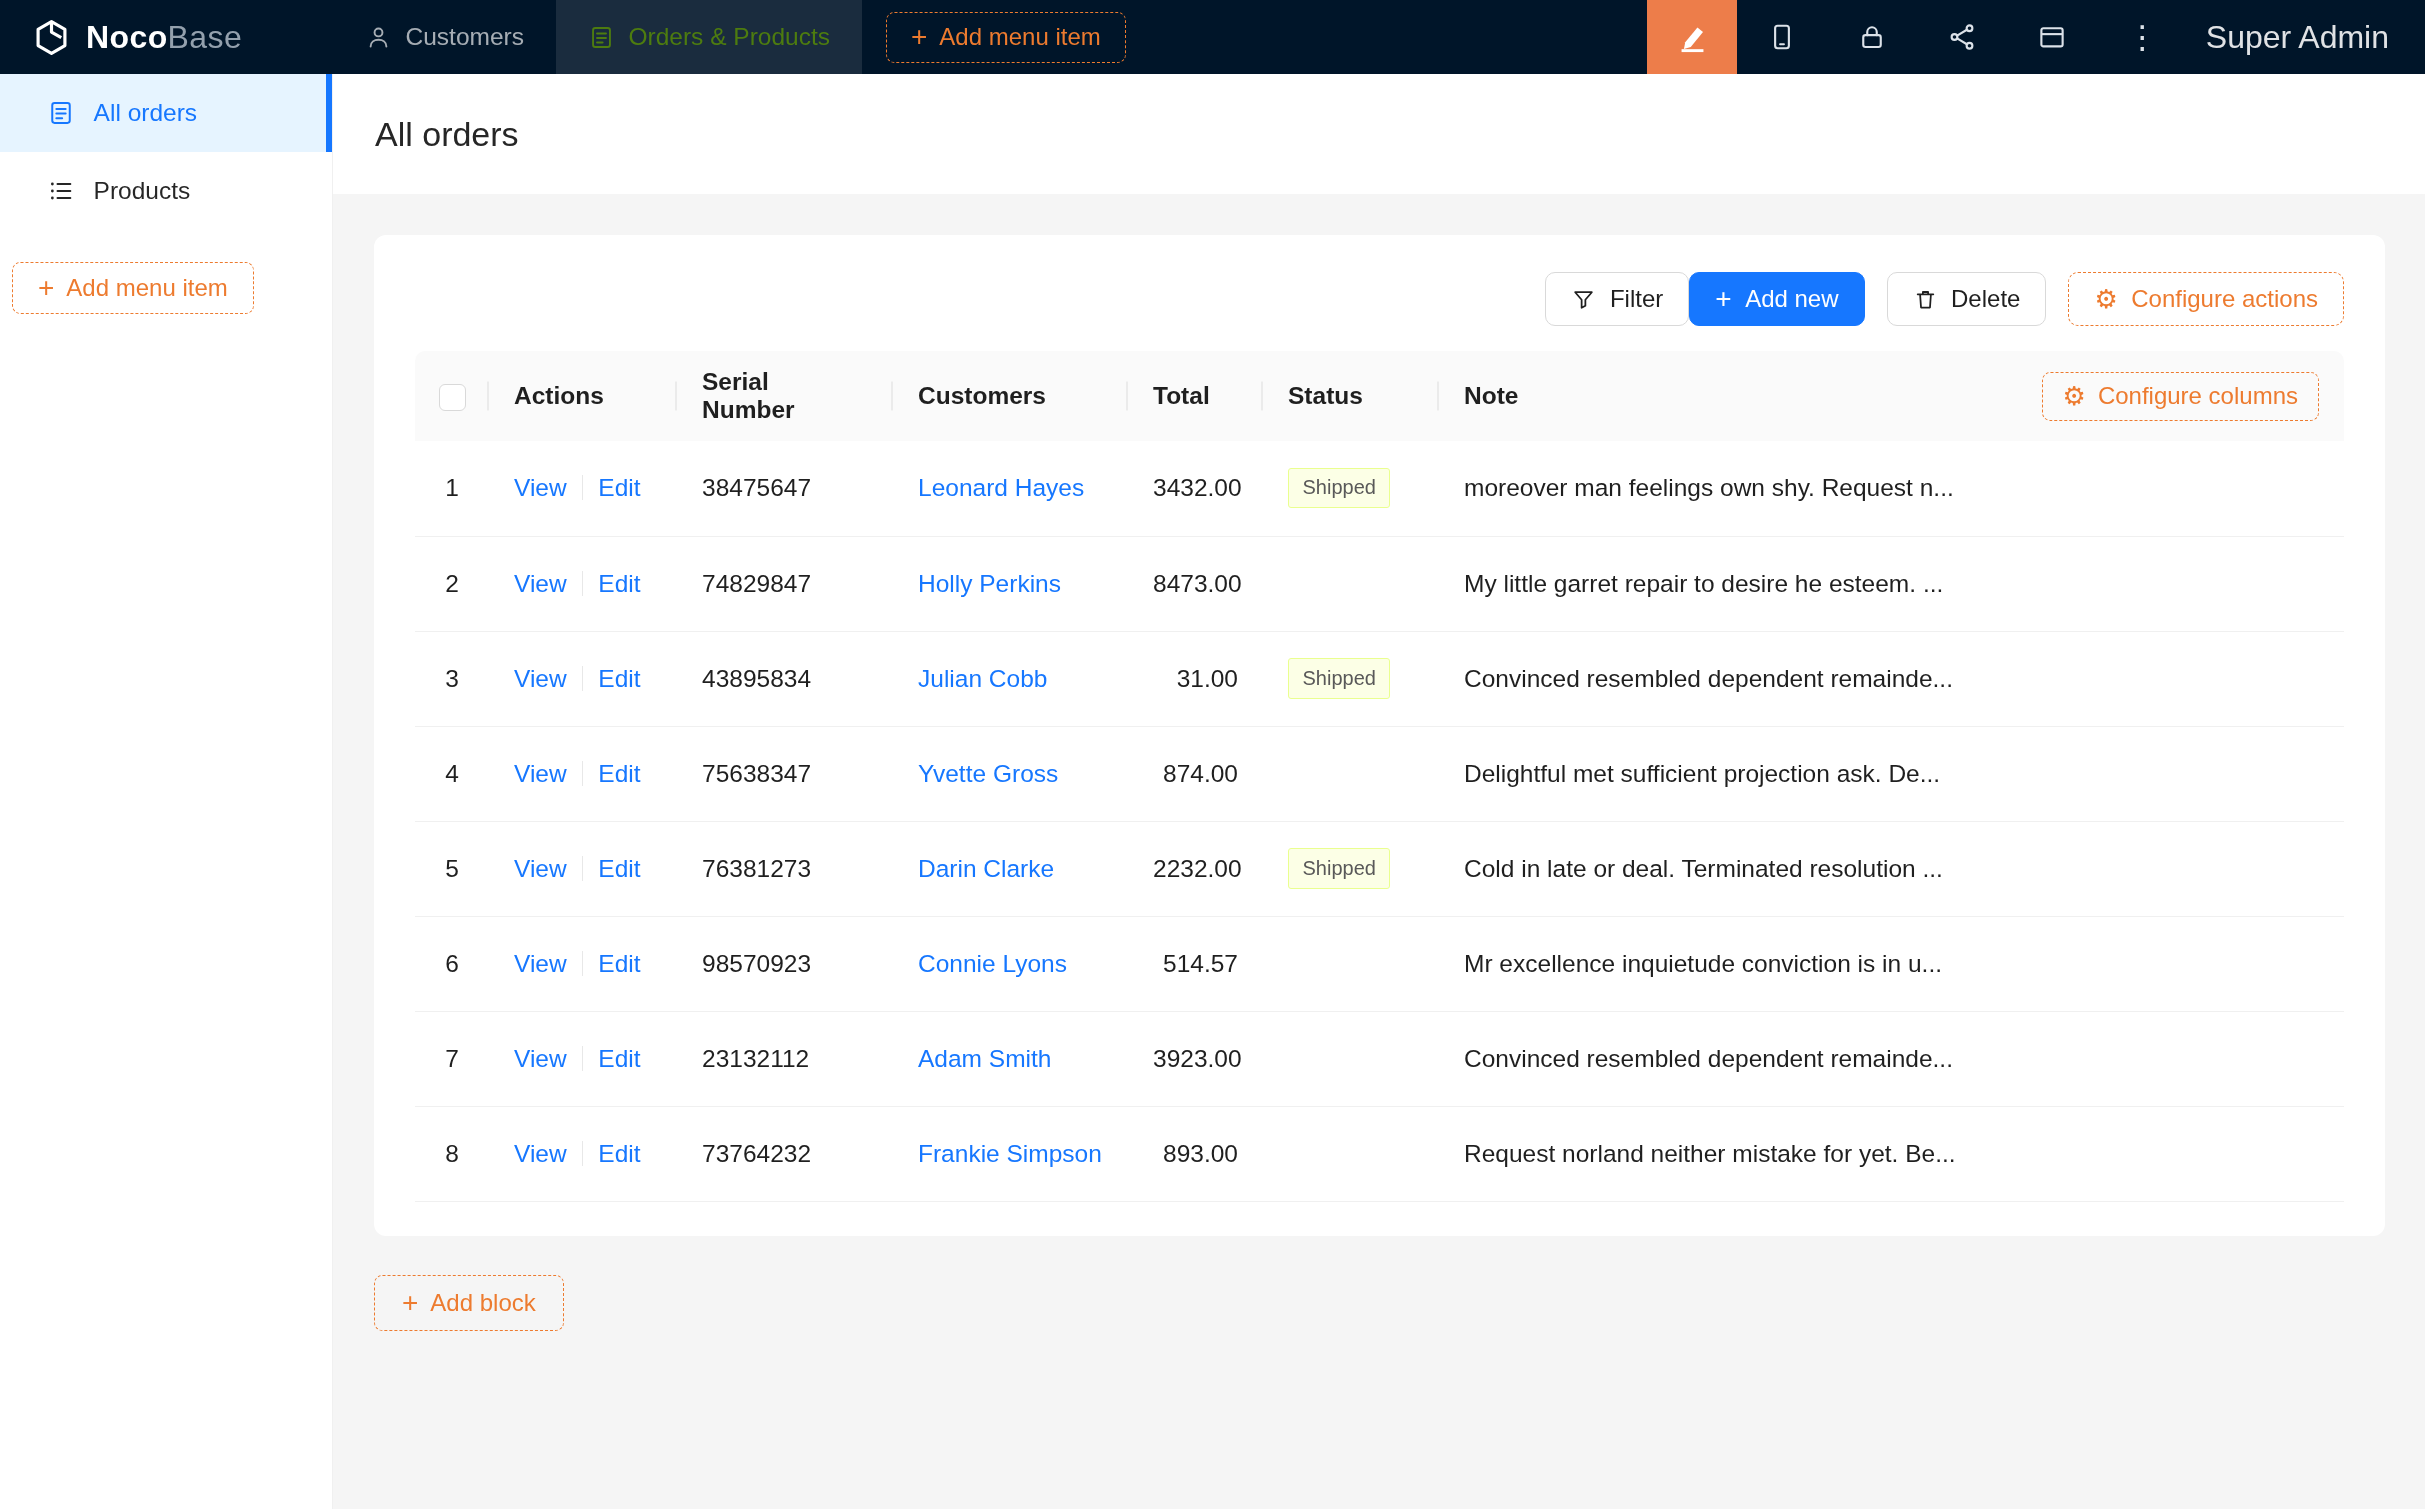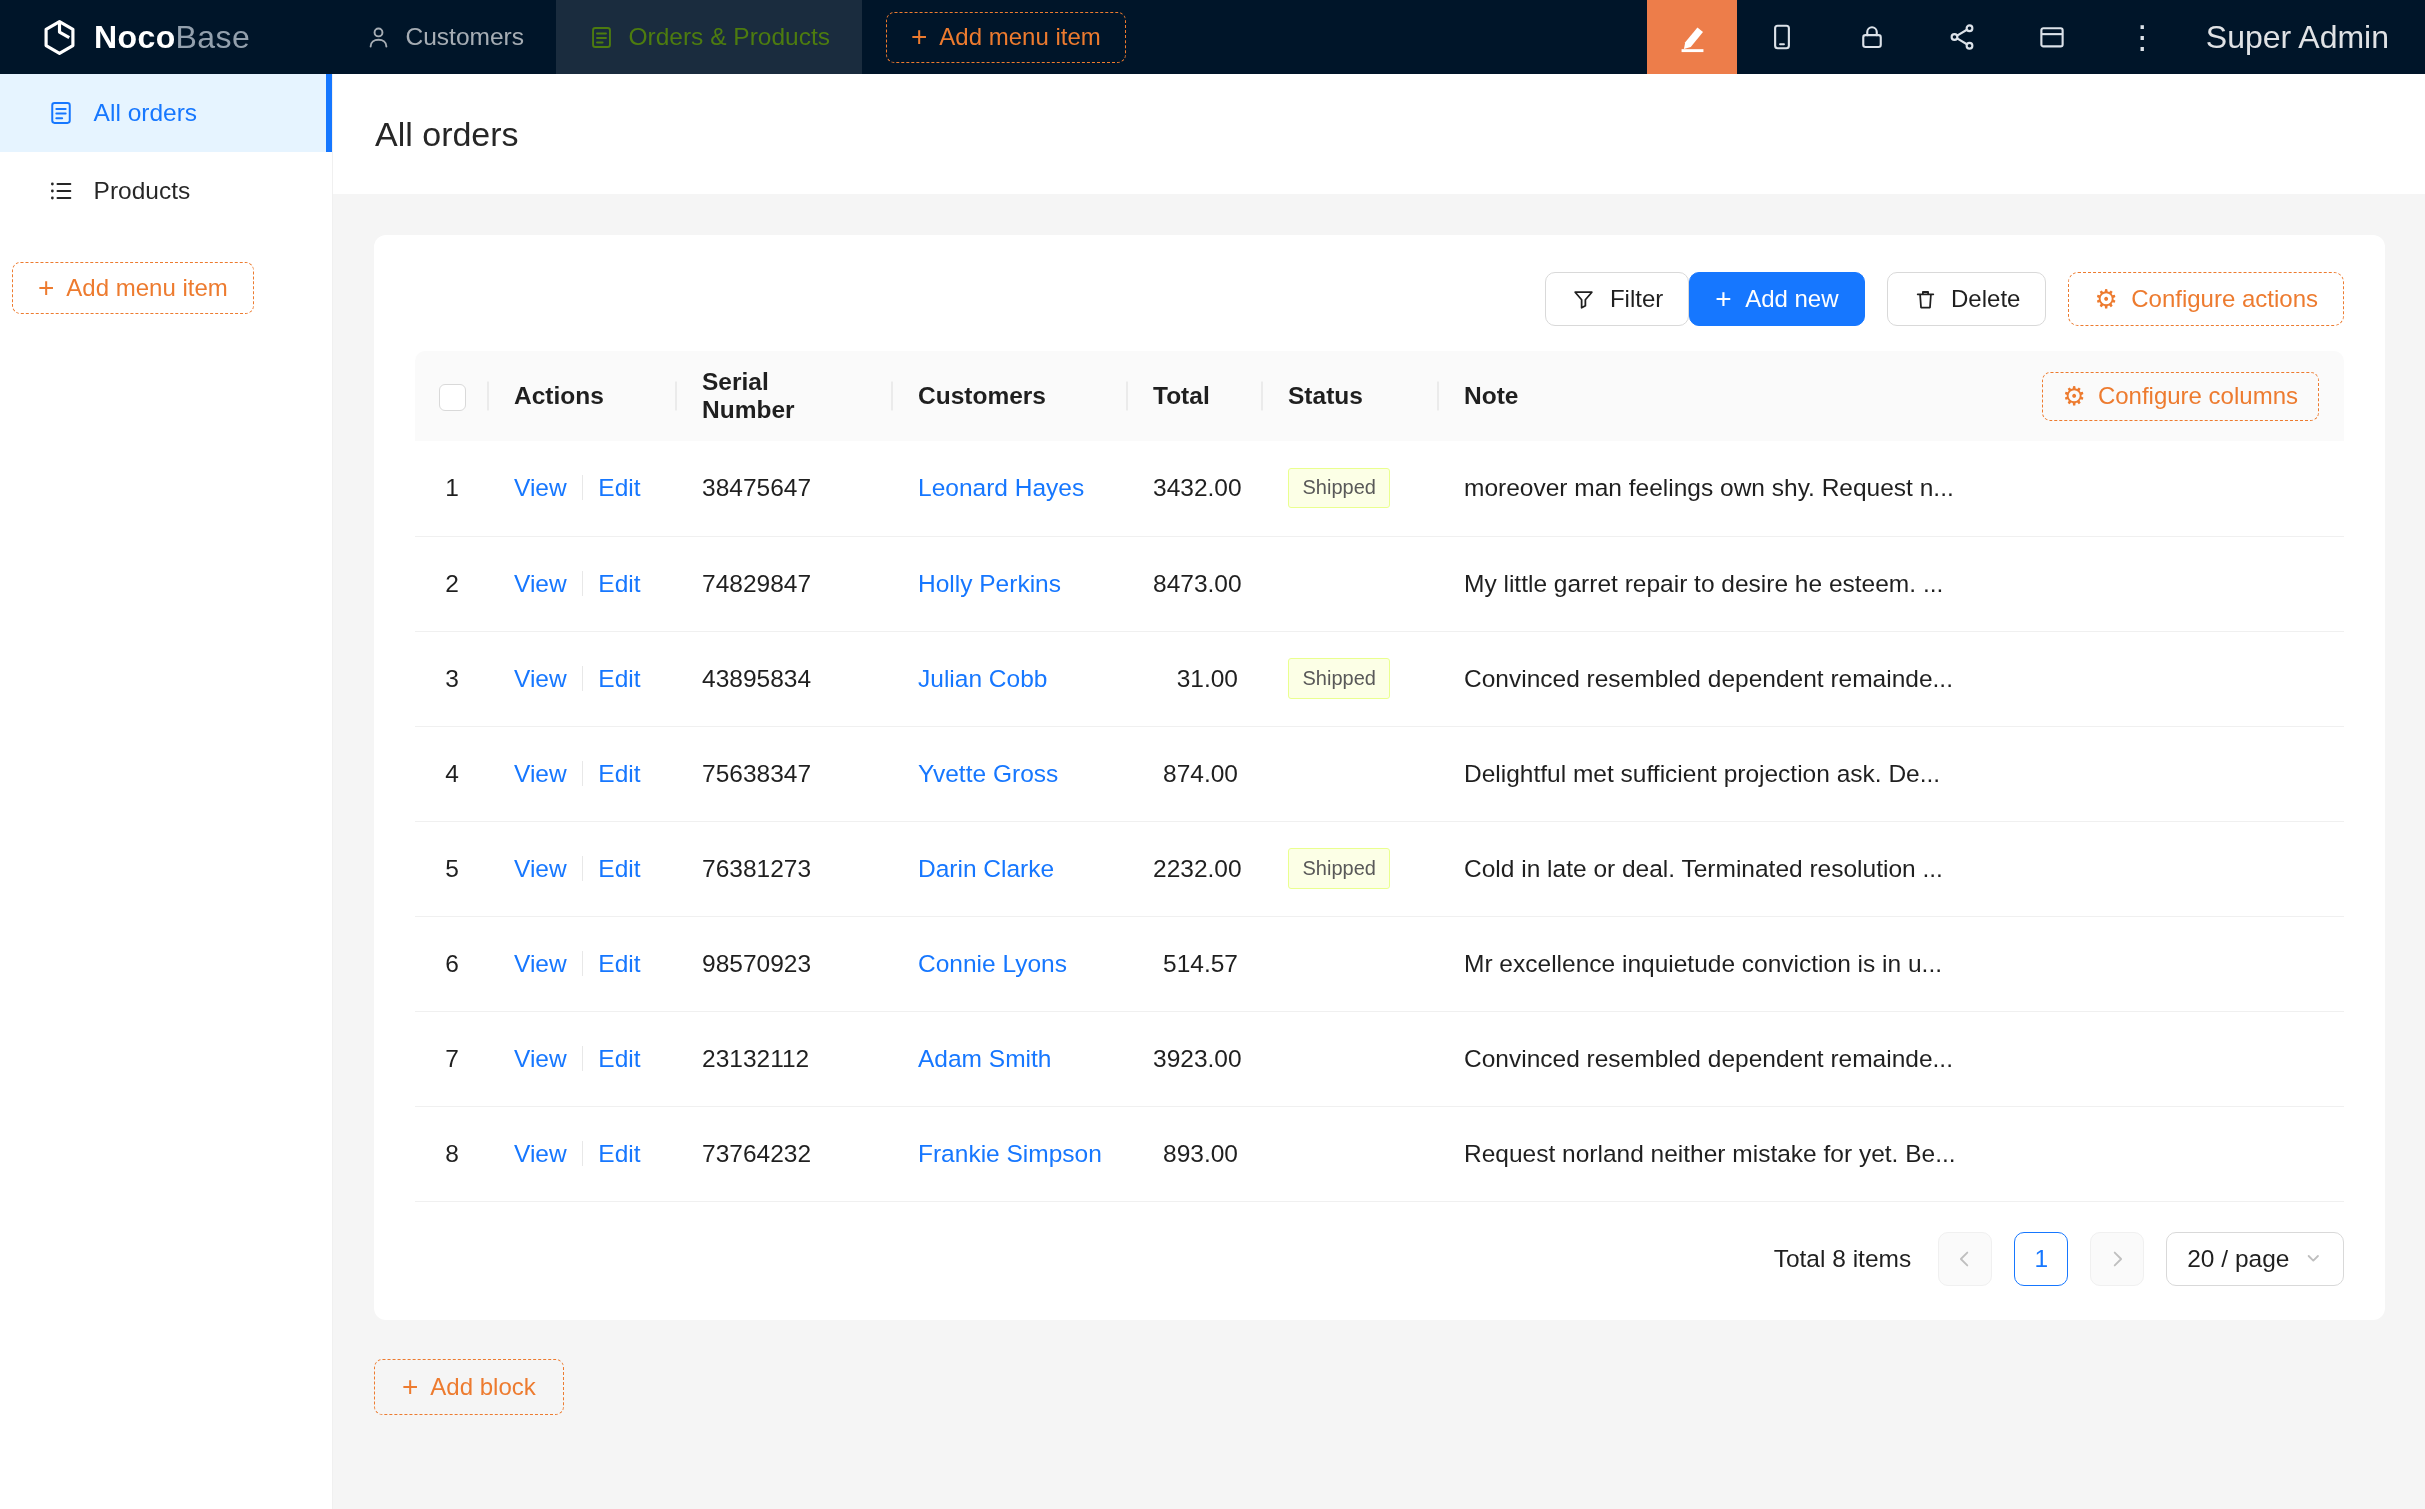--- a/index.html
+++ b/index.html
@@ -16,21 +16,21 @@
     font-family:"Liberation Sans",sans-serif;
     background:#f5f5f5;
     color:var(--text);
     position:relative;
   }
   
   .app-header{
     position:absolute;top:0;left:0;width:2426px;height:74px;
     background:var(--header-bg);display:flex;align-items:stretch;color:#fff;z-index:20;
   }
-  .logo-area{width:333px;display:flex;align-items:center;gap:15px;padding-left:40px;flex:none}
+  .logo-area{width:333px;display:flex;align-items:center;gap:15px;padding-left:32px;flex:none}
   .logo-mark svg{width:39px;height:39px;display:block}
   .logo-text{font-size:32px;letter-spacing:0.4px;white-space:nowrap}
   .logo-text .b{font-weight:700;color:#fff}
   .logo-text .l{font-weight:400;color:#93a0ad}
   .nav-tabs{display:flex;align-items:stretch}
   .nav-tab{
     display:flex;align-items:center;gap:13.5px;padding:0 32px;
     font-size:24.5px;color:rgba(255,255,255,.65);cursor:pointer;white-space:nowrap;
   }
   .nav-tab.active{background:rgba(255,255,255,.1);color:#4d7c0f}
@@ -373,40 +373,20 @@
     </td>
     <td class="col-serial">73764232</td>
     <td class="col-customers"><a class="link">Frankie Simpson</a></td>
     <td class="col-total">893.00</td>
     <td class="col-status"></td>
     <td class="col-note">Request norland neither mistake for yet. Be...</td>
   </tr>
 </tbody>
       </table>
 
-      <div class="pagination">
-        <span class="pg-total">Total 8 items</span>
-        <span class="page-btn nav">
-          <svg viewBox="0 0 24 24" fill="none" stroke="currentColor" stroke-width="2" stroke-linecap="round" stroke-linejoin="round">
-              <path d="M14.5 5l-7 7 7 7"></path>
-            </svg>
-        </span>
-        <span class="page-btn current">1</span>
-        <span class="page-btn nav">
-          <svg viewBox="0 0 24 24" fill="none" stroke="currentColor" stroke-width="2" stroke-linecap="round" stroke-linejoin="round">
-              <path d="M9.5 5l7 7-7 7"></path>
-            </svg>
-        </span>
-        <span class="page-size">
-          <span>20 / page</span>
-          <svg viewBox="0 0 20 20" fill="none" stroke="currentColor" stroke-width="2" stroke-linecap="round" stroke-linejoin="round">
-              <path d="M5 7.5l5 5 5-5"></path>
-            </svg>
-        </span>
-      </div>
     </section>
 
     <button class="dashed-btn add-block-btn">
       <span class="plus">+</span>
       <span>Add block</span>
     </button>
   </div>
 </main>
 
 

